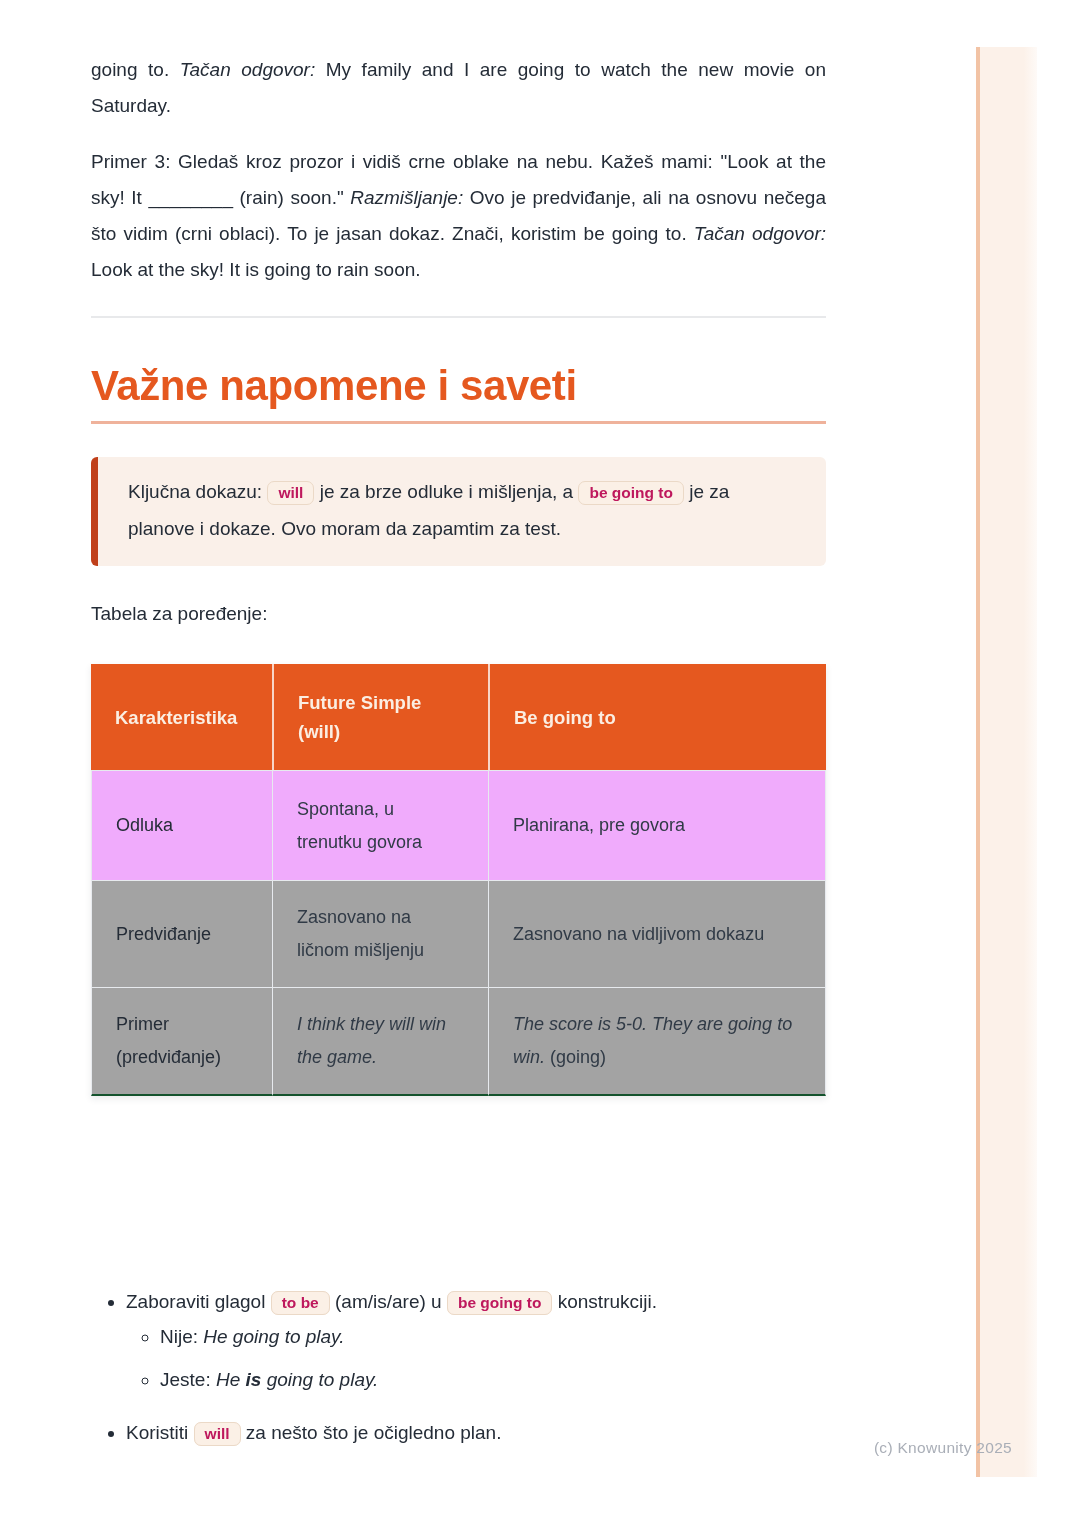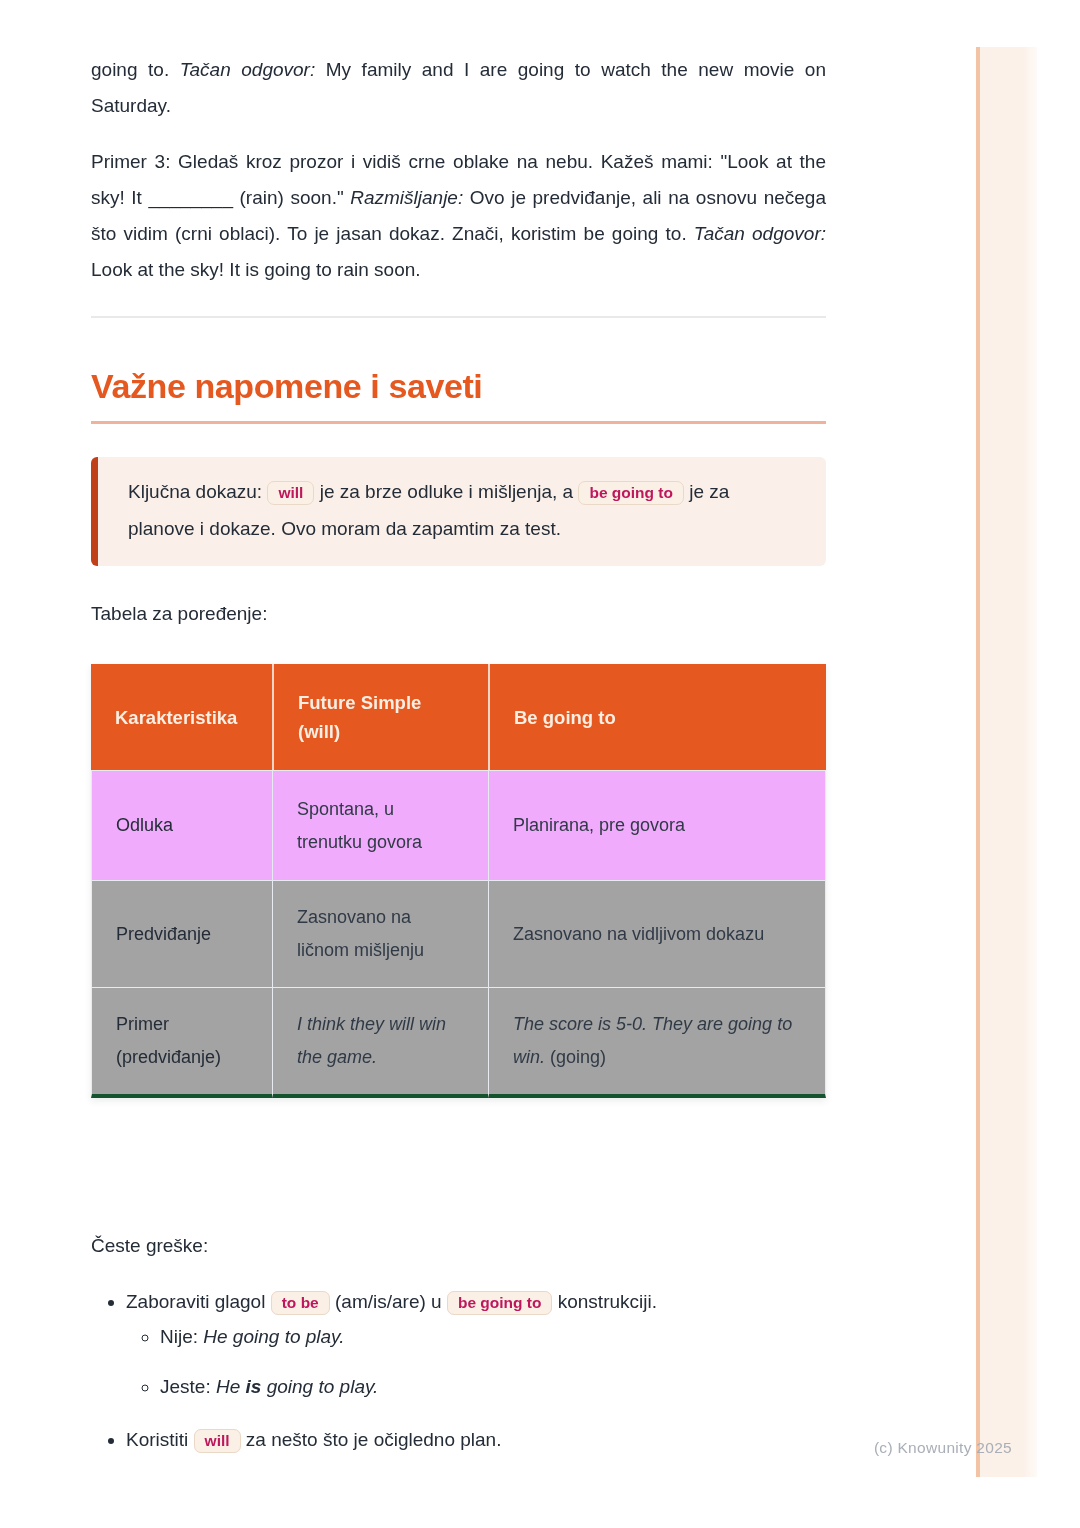--- a/index.html
+++ b/index.html
@@ -22,21 +22,21 @@
   .run-i{font-style:italic;}
   .run-bi{font-style:italic;font-weight:700;}
   .run-c{
     font-family:Liberation Sans, sans-serif;font-size:15.5px;font-weight:700;
     color:#be185d;background:#FBF0E6;border:1.5px solid #EBD9C7;border-radius:7px;
     padding:2px 10px 3px;white-space:nowrap;
   }
   .divider{position:absolute;left:91px;top:316px;width:735px;height:2px;background:#E8E9EB;border:none;margin:0;}
   .heading{
     position:absolute;left:91px;top:362px;width:735px;margin:0;
-    font-size:34px;line-height:48px;font-weight:700;color:#E5581F;letter-spacing:-0.4px;
+    font-size:42px;line-height:48px;font-weight:700;color:#E5581F;letter-spacing:-0.4px;
   }
   .heading-underline{position:absolute;left:91px;top:421px;width:735px;height:3px;background:#EFB29B;}
   .callout{
     position:absolute;left:91px;top:457px;width:735px;box-sizing:border-box;
     background:#FAF0E9;border-left:7px solid #C0401A;border-radius:6px;
     padding:17px 28px 19px 30px;
   }
   .callout-text{margin:0;font-size:19px;line-height:36px;color:#242C37;text-align:left;}
   .label{
     position:absolute;left:91px;width:735px;margin:0;
@@ -55,33 +55,33 @@
   }
   .cmp-table th + th{border-left:2px solid rgba(255,255,255,0.75);}
   .cmp-table thead tr{height:106px;}
   .cmp-table td{
     font-size:18px;line-height:33px;color:#303A46;vertical-align:middle;
     padding:20px 24px;box-sizing:border-box;border-top:1px solid #E7EAEE;
   }
   .cmp-table td + td{border-left:1px solid #E7EAEE;}
   .cmp-table tbody td:first-child{border-left:1px solid #E7EAEE;}
   .cmp-table tbody td:last-child{border-right:1px solid #E7EAEE;}
-  .cmp-table tbody tr:last-child td{border-bottom:4px solid #14532d;margin-left:16px;}
+  .cmp-table tbody tr:last-child td{border-bottom:2px solid #14532d;margin-left:16px;}
   .cmp-table tbody tr.rw{background:#f0abfc;}
   .cmp-table tbody tr.rg{background:#a3a3a3;}
   .cmp-table tbody tr.r1{height:110px;} .cmp-table tbody tr.r2{height:105px;}
   .cmp-table tbody tr.r3{height:103px;} .cmp-table tbody tr.r4{height:102px;}
   .cmp-table td.rowlabel{color:#242C37;}
   .bullets{
     position:absolute;left:91px;top:1285px;width:735px;margin:0;
     padding:0 0 0 35px;list-style:disc;font-size:19px;line-height:34px;color:#242C37;
   }
   .bullets > li + li{margin-top:19px;}
   .subs{margin:0;padding:0 0 0 34px;list-style:circle;}
-  .subs li + li{margin-top:16px;}
+  .subs li + li{margin-top:9px;}
   .watermark{
     position:absolute;top:1437px;right:68px;z-index:2;
     font-size:15.5px;line-height:22px;color:#A9AEB7;letter-spacing:0.3px;margin-left:16px;
   }
 </style>
 </head>
 <body>
 
 <div class="page">
 
@@ -127,21 +127,20 @@
         <td><span class="run-n">Zasnovano na vidljivom dokazu</span></td>
       </tr>
       <tr class="rg r4">
         <td class="rowlabel"><span class="run-b">Primer (predviđanje)</span></td>
         <td><span class="run-i">I think they will win the game.</span></td>
         <td><span class="run-i">The score is 5-0. They are going to win.</span><span class="run-n"> (going)</span></td>
       </tr>
     </tbody>
   </table>
 
-  <p class="label mistakes-label">Česte greške:</p>
 
   <ul class="bullets">
     <li>
       <span class="li-text"><span class="run-n">Zaboraviti glagol </span><span class="run-c">to be</span><span class="run-n"> (am/is/are) u </span><span class="run-c">be going to</span><span class="run-n"> konstrukciji.</span></span>
       <ul class="subs">
         <li>
           <span class="li-text"><span class="run-n">Nije: </span><span class="run-i">He going to play.</span></span>
         </li>
         <li>
           <span class="li-text"><span class="run-n">Jeste: </span><span class="run-i">He </span><span class="run-bi">is</span><span class="run-i"> going to play.</span></span>

